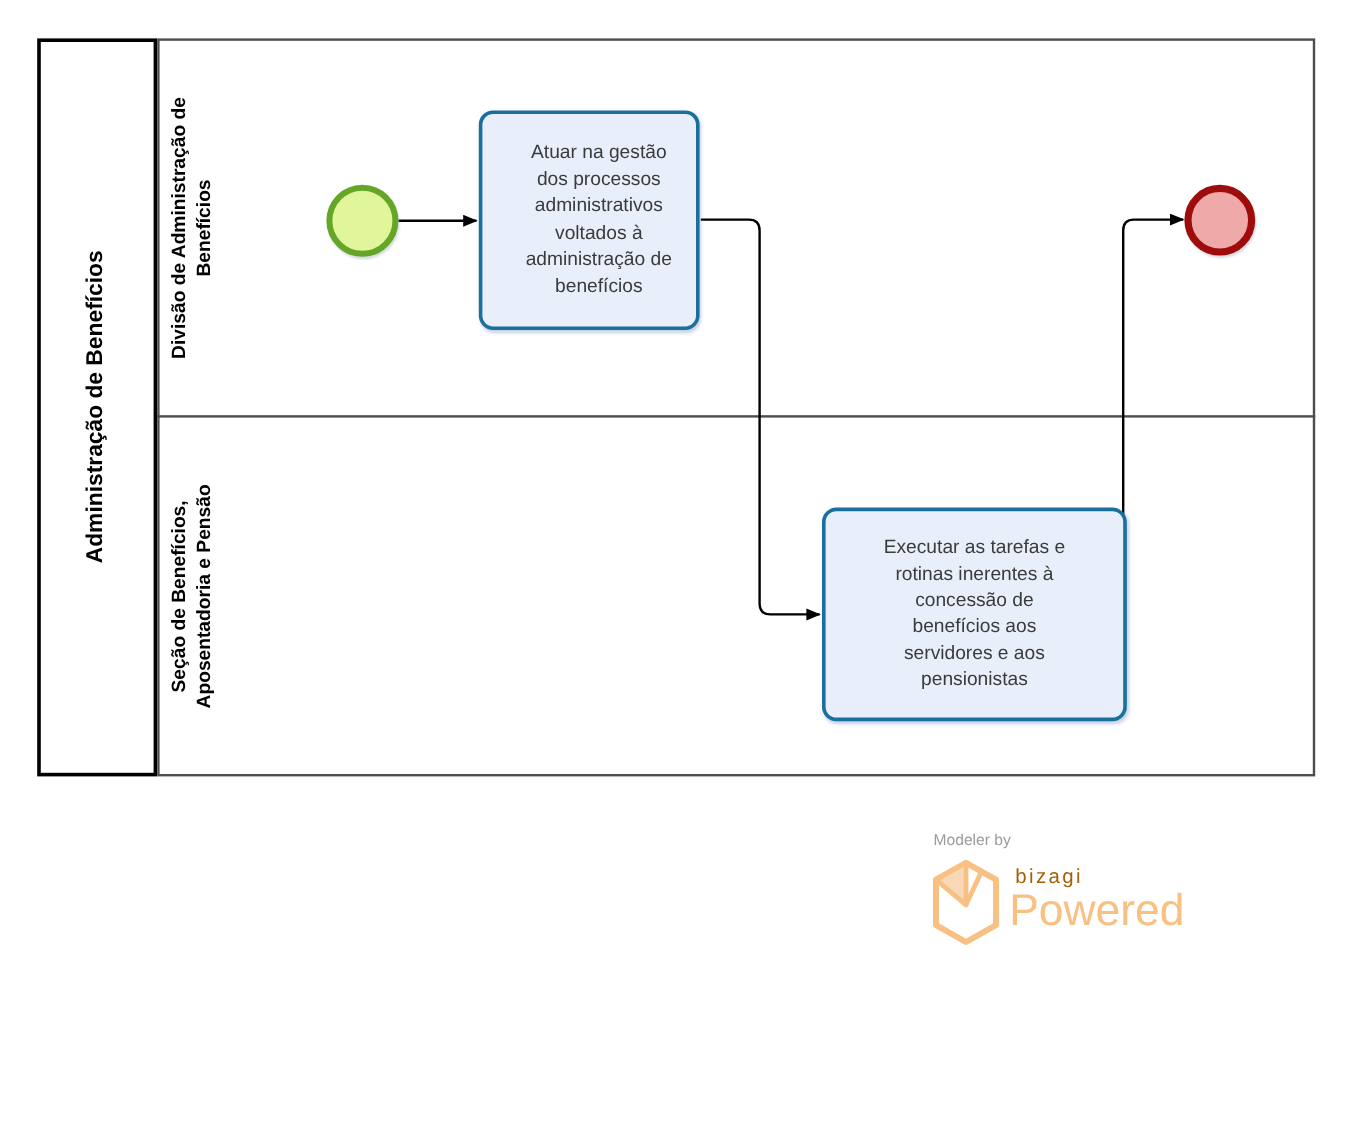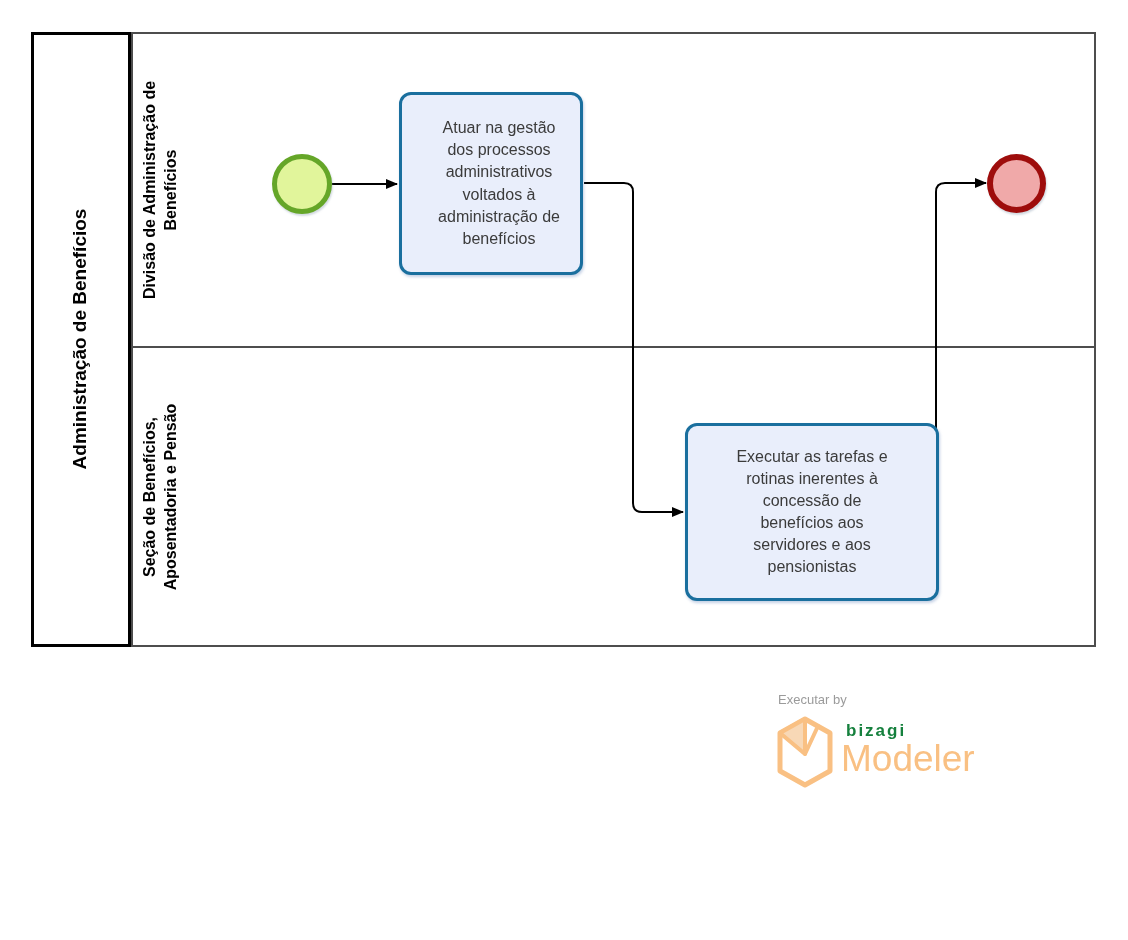--- a/index.html
+++ b/index.html
@@ -123,22 +123,21 @@
   }
   .brand-hex {
     position: absolute;
     left: 777px; top: 715px;
   }
   .brand-bizagi {
     position: absolute;
     left: 846px; top: 721px;
     font-size: 17px;
     letter-spacing: 2px;
-    color: #15803d;
-    font-weight: bold;
+    color: #a16207;
   }
   .brand-modeler {
     position: absolute;
     left: 841px; top: 738px;
     font-size: 37px;
     color: var(--brand-orange);
   }
 </style>
 </head>
 <body>
@@ -169,22 +168,22 @@
   <div class="task task-1">
     <span class="task-text">Atuar na gestão dos processos administrativos voltados à administração de benefícios</span>
   </div>
 
   <div class="task task-2">
     <span class="task-text">Executar as tarefas e rotinas inerentes à concessão de benefícios aos servidores e aos pensionistas</span>
   </div>
 
   <div class="event end-event"></div>
 
-  <div class="powered-by">Executar by</div>
+  <div class="powered-by">Modeler by</div>
   <svg class="brand-hex" width="56" height="74" viewBox="0 0 56 74">
     <path d="M28,4 L53,18 L53,56 L28,70 L3,56 L3,18 Z" fill="none" stroke="#f9c083" stroke-width="5" stroke-linejoin="round"></path>
     <path d="M28,4 L3,18 L28,39 Z" fill="#f8d8b6" stroke="#f9c083" stroke-width="4" stroke-linejoin="round"></path>
     <path d="M28,39 L41,11" fill="none" stroke="#f9c083" stroke-width="4" stroke-linecap="round"></path>
   </svg>
   <div class="brand-bizagi">bizagi</div>
-  <div class="brand-modeler">Modeler</div>
+  <div class="brand-modeler">Powered</div>
 
 </div>
 
 </body></html>

